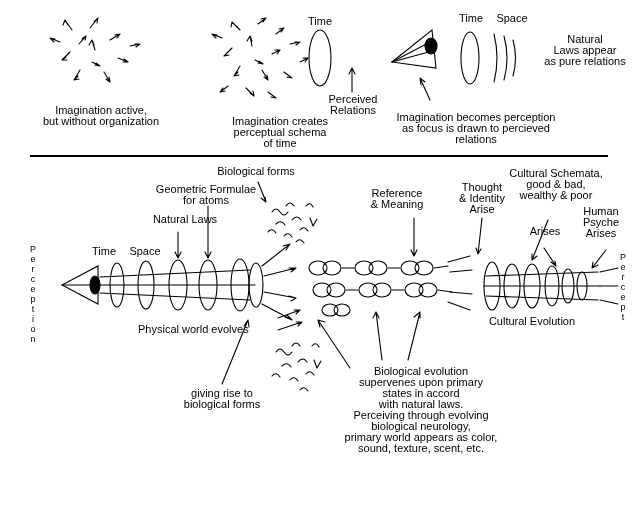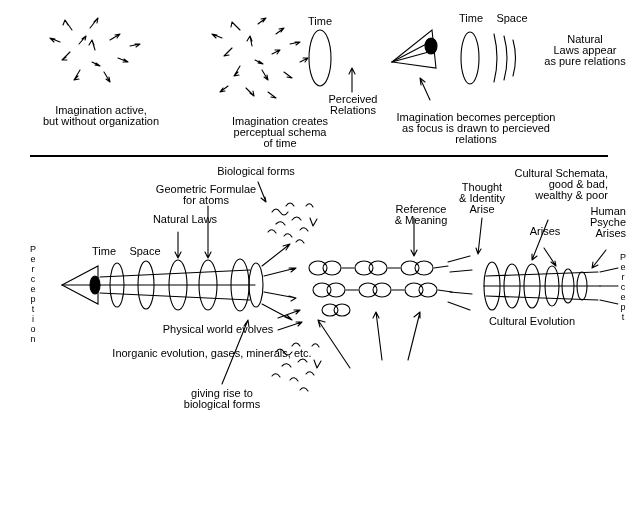--- a/index.html
+++ b/index.html
@@ -17,21 +17,21 @@
     color: #000000;
   }
   .lbl {
     position: absolute;
     font-size: 11px;
     line-height: 11px;
     color: #000;
     white-space: pre;
     text-align: center;
   }
-  .lbl.left { text-align: center; padding-left: 32px; }
+  .lbl.left { text-align: left; padding-left: 32px; }
   .vert {
     position: absolute;
     font-size: 9px;
     line-height: 10px;
     width: 10px;
     text-align: center;
     white-space: pre;
   }
   svg.layer {
     position: absolute;
@@ -289,40 +289,47 @@
 
   <div class="lbl" style="left:144px; top:184px; width:124px;">Geometric Formulae
 for atoms</div>
 
   <div class="lbl" style="left:130px; top:214px; width:110px;">Natural Laws</div>
 
   <div class="lbl" style="left:84px; top:246px; width:40px;">Time</div>
 
   <div class="lbl" style="left:124px; top:246px; width:42px;">Space</div>
 
-  <div class="lbl" style="left:388px; top:188px; width:66px;margin-top:16px;">Reference
+  <div class="lbl" style="left:364px; top:188px; width:66px;">Reference
 &amp; Meaning</div>
 
   <div class="lbl" style="left:452px; top:182px; width:60px;">Thought
 &amp; Identity
 Arise</div>
 
-  <div class="lbl" style="left:504px; top:168px; width:104px;text-align:right;">Cultural Schemata,
+  <div class="lbl" style="left:504px; top:168px; width:104px;">Cultural Schemata,
 good &amp; bad,
 wealthy &amp; poor</div>
 
   <div class="lbl" style="left:522px; top:226px; width:46px;">Arises</div>
 
-  <div class="lbl" style="left:576px; top:206px; width:50px;text-align:right;">Human
+  <div class="lbl" style="left:576px; top:206px; width:50px;">Human
 Psyche
 Arises</div>
 
   <div class="lbl left" style="left:106px; top:324px; width:160px;">Physical world evolves</div>
 
-  <div class="lbl left" style="left:60px; top:348px; width:240px;">Inorganic evolution, gases, minerals, etc.</div>
 
   <div class="lbl" style="left:160px; top:388px; width:124px;text-align:center;">giving rise to
 biological forms</div>
 
   <div class="lbl" style="left:478px; top:316px; width:108px;">Cultural Evolution</div>
 
+  <div class="lbl" style="left:330px; top:366px; width:182px;">Biological evolution
+supervenes upon primary
+states in accord
+with natural laws.
+Perceiving through evolving
+biological neurology,
+primary world appears as color,
+sound, texture, scent, etc.</div>
 
 </div>
 
 </body></html>

